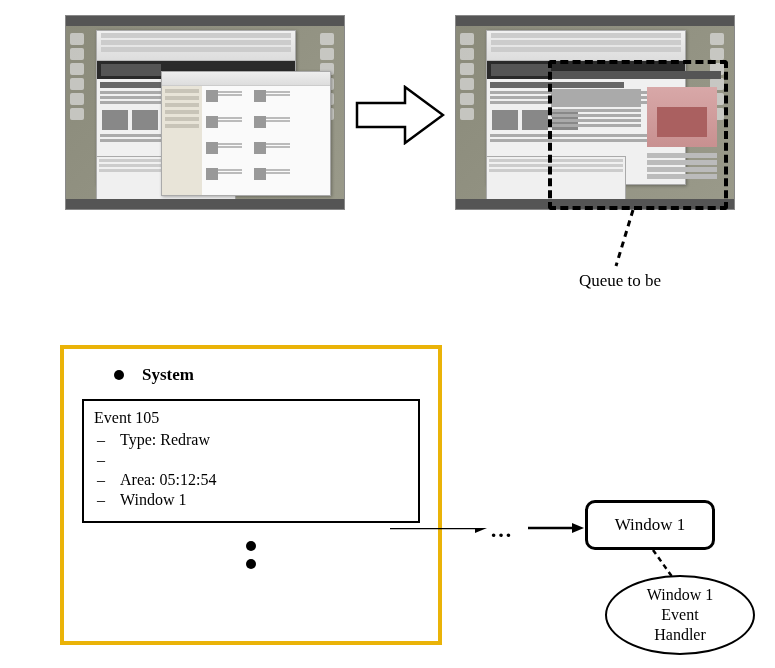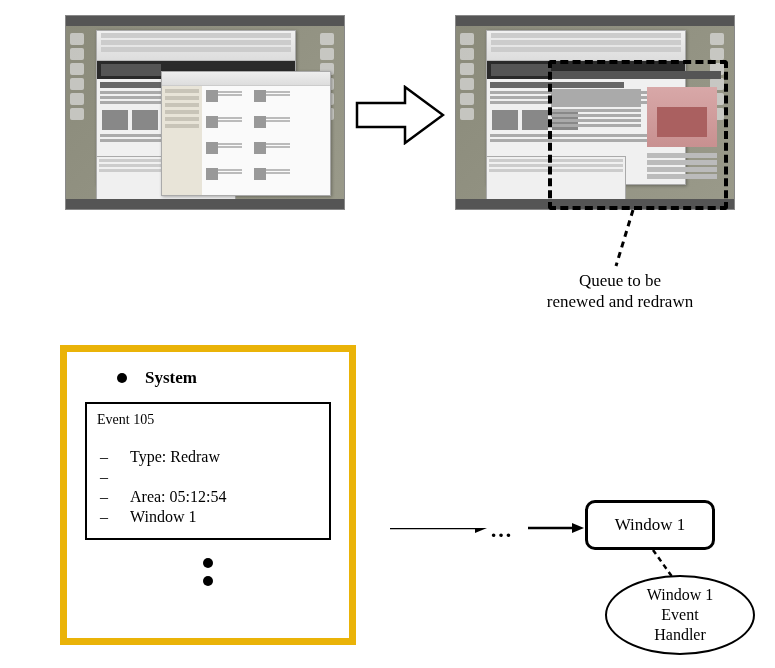--- a/index.html
+++ b/index.html
@@ -105,39 +105,39 @@
       left: 520px; top: 270px;
       width: 200px;
       text-align: center;
       font-size: 17px;
       line-height: 1.25;
     }
 
     .system-box {
       position: absolute;
       left: 60px; top: 345px;
-      width: 296px; height: 300px;
-      border: 7px solid #eab308;
+      width: 382px; height: 300px;
+      border: 4px solid #eab308;
     }
     .sys-header {
       margin: 16px 0 14px 50px;
     }
     .sys-header .bullet-line { display:flex; align-items:center; margin: 3px 0; }
     .sys-header .dot { width: 10px; height: 10px; background:#000; border-radius:50%; margin-right: 18px; }
     .sys-header .bl-text { font-size: 17px; font-weight: bold; }
 
     .event-box {
       margin: 0 18px 0 18px;
       border: 2px solid #000;
       padding: 8px 10px 10px 10px;
     }
-    .event-box .ev-title { font-size: 14px; margin-bottom: 20px; }
+    .event-box .ev-title { font-size: 16px; margin-bottom: 4px; }
     .event-box .ev-line { display:flex; align-items:flex-start; margin: 2px 0; font-size: 16px; }
     .event-box .dash { width: 14px; flex-shrink:0; text-align:center; }
-    .event-box .ev-text { margin-left: 19px; }
+    .event-box .ev-text { margin-left: 12px; }
 
     .vdots {
       margin: 18px 0 0 0;
       text-align: center;
     }
     .vdots .vd { width: 10px; height: 10px; background:#000; border-radius:50%; margin: 8px auto; }
 
     .flow-line {
       position: absolute;
       left: 390px; top: 528px;
@@ -322,21 +322,20 @@
 </svg>
 
 <div class="dashed-box"></div>
 
 <svg class="leader-svg" style="left:608px; top:210px;" width="40" height="60">
   <line x1="25" y1="0" x2="8" y2="56" stroke="#000" stroke-width="3" stroke-dasharray="6 5"></line>
 </svg>
 
 <div class="annotation">
   <div>Queue to be</div>
-  <div>renewed and redrawn</div>
 </div>
 
 <div class="system-box">
   <div class="sys-header">
     <div class="bullet-line">
       <span class="dot"></span>
       <span class="bl-text">System</span>
     </div>
   </div>
   <div class="event-box">

